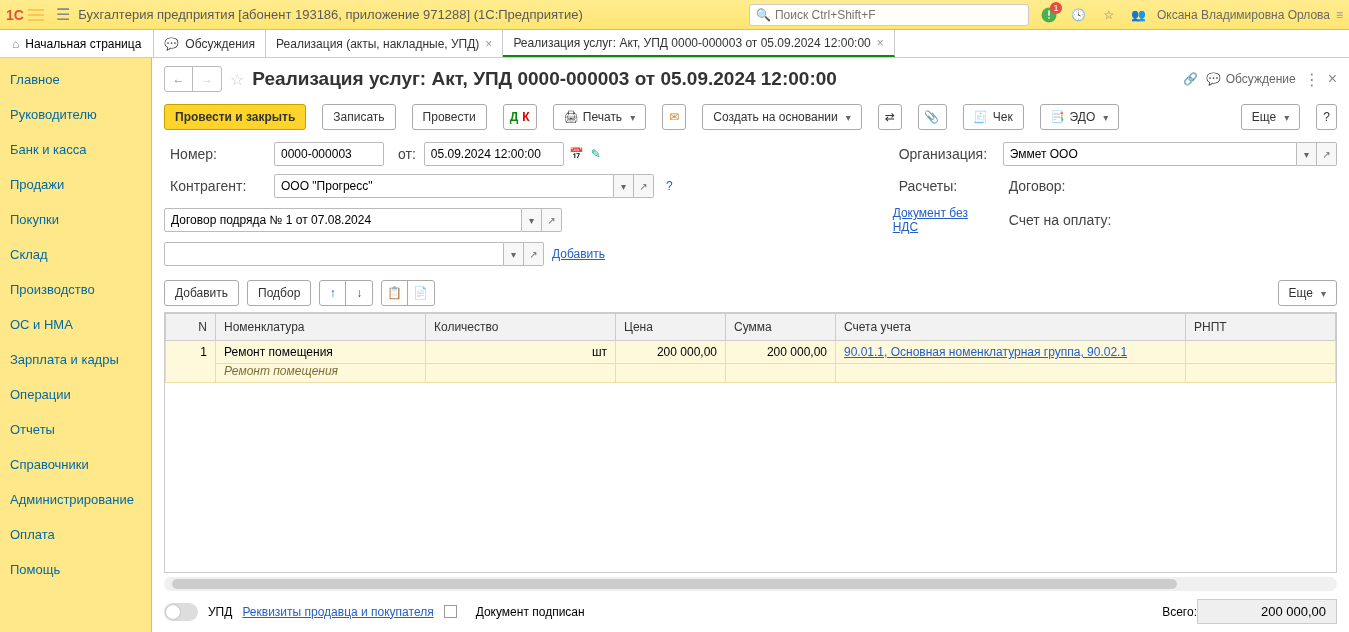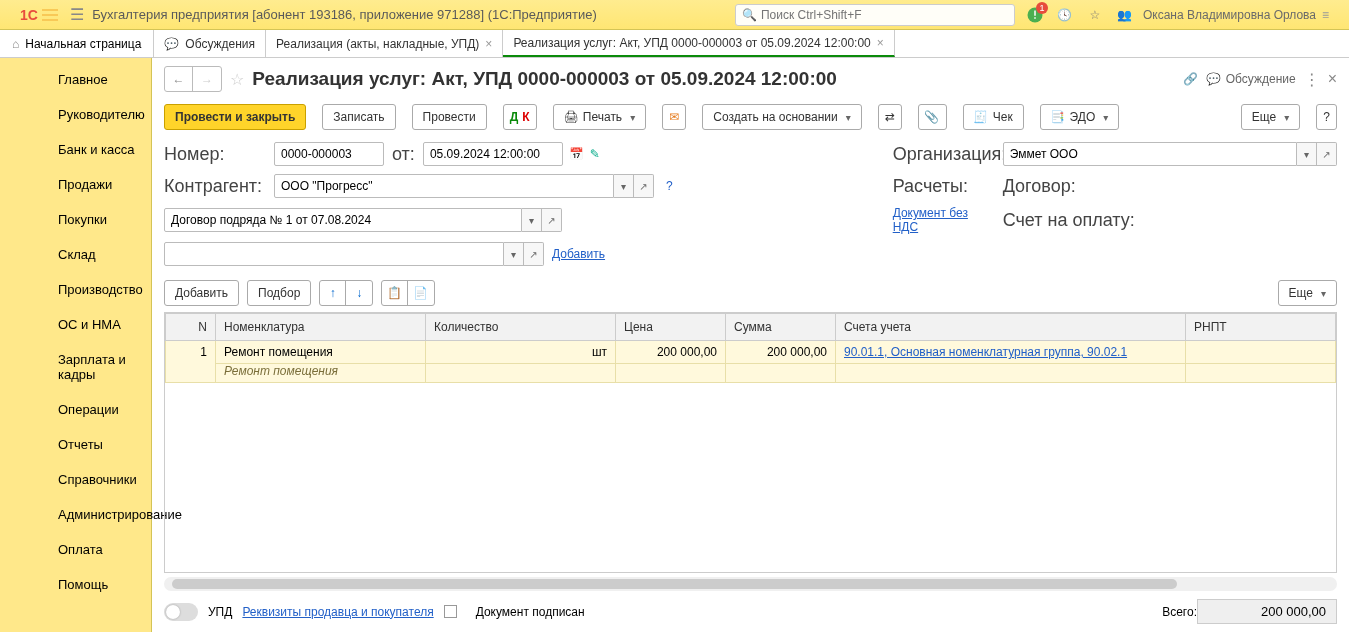--- a/index.html
+++ b/index.html
@@ -1,19 +1,19 @@
 <!DOCTYPE html>
 <html><head>
 <meta charset="utf-8">
 <style>
 * { box-sizing: border-box; margin: 0; padding: 0; font-family: Arial, sans-serif; }
 body { font-size: 12px; background: #fff; overflow: hidden; }
 
 
-.topbar { display: flex; align-items: center; background: linear-gradient(#ffec8f, #ffe673); height: 30px; border-bottom: 1px solid #d4c456; padding: 0 20px; }
+.topbar { display: flex; align-items: center; background: linear-gradient(#ffec8f, #ffe673); height: 30px; border-bottom: 1px solid #d4c456; padding: 0 6px; }
 .logo1c { width: 42px; height: 20px; display:flex; align-items:center; }
 .hamburger { margin: 0 8px; cursor: pointer; color: #888; font-size: 16px; }
 .app-title { flex: 0 0 auto; color: #5a5a5a; font-size: 13px; }
 .search-box { margin-left: auto; margin-right: 10px; width: 280px; height: 22px; border: 1px solid #ccc; border-radius: 3px; background: #fffef8; display: flex; align-items: center; padding: 0 6px; }
 .search-box .sicn { color: #999; margin-right: 4px; }
 .search-box input { border: none; outline: none; background: transparent; width: 100%; color: #999; font-size: 12px; }
 .topbar-icons { display: flex; align-items: center; gap: 10px; margin-right: 8px; }
 .topbar-icons .ic { width: 20px; height: 20px; display: flex; align-items: center; justify-content: center; color: #777; cursor: pointer; }
 .bell-wrap { position: relative; }
 .bell-badge { position: absolute; top: -3px; right: -3px; background: #e74c3c; color: #fff; border-radius: 50%; width: 12px; height: 12px; font-size: 9px; display: flex; align-items: center; justify-content: center; }
@@ -24,21 +24,21 @@
 .tabsrow { display: flex; align-items: stretch; height: 28px; border-bottom: 1px solid #ccc; background: #fff; }
 .hometab { display: flex; align-items: center; padding: 0 12px; border-right: 1px solid #ccc; }
 .hometab .hic { margin-right: 6px; color: #888; }
 .tab { display: flex; align-items: center; padding: 0 10px; border-right: 1px solid #ccc; color: #333; }
 .tab .close { margin-left: 6px; color: #999; cursor: pointer; font-size: 12px; }
 .tab.active { border-bottom: 2px solid #0a8a0a; }
 
 
 .body { display: flex; height: calc(100vh - 58px); }
 .sidebar { width: 152px; background: #ffe88a; border-right: 1px solid #d4c456; padding-top: 4px; }
-.navitem { padding: 10px 10px; color: #000000; cursor: pointer; font-size: 13px; margin-left: 48px; }
+.navitem { padding: 10px 10px; color: #0369a1; cursor: pointer; font-size: 13px; }
 
 .main { flex: 1; display: flex; flex-direction: column; overflow: hidden; }
 
 
 .dochead { display: flex; align-items: center; padding: 8px 12px; gap: 8px; }
 .navbtns { display: flex; border: 1px solid #bbb; border-radius: 3px; }
 .navbtn { width: 28px; height: 24px; display: flex; align-items: center; justify-content: center; color: #888; border-right: 1px solid #bbb; cursor: pointer; }
 .navbtn:last-child { border-right: none; }
 .star { color: #ccc; font-size: 16px; cursor: pointer; }
 .doctitle { font-size: 19px; font-weight: bold; color: #333; }
@@ -51,21 +51,21 @@
 
 .toolbar { display: flex; align-items: center; padding: 4px 12px; gap: 16px; flex-wrap: wrap; }
 .btn { border: 1px solid #aaa; border-radius: 3px; padding: 5px 10px; background: #fff; cursor: pointer; font-size: 12px; color: #333; display: inline-flex; align-items: center; gap: 4px; height: 26px; }
 .btn.primary { background: #ffd42a; border-color: #c9a000; font-weight: bold; }
 .btn.icon-only { padding: 4px 6px; }
 .caret::after { content: "▾"; margin-left: 4px; color: #666; font-size: 10px; }
 .toolbar-spacer { flex: 1; }
 
 
 .form { padding: 8px 12px; display: grid; grid-template-columns: 100px 1fr 200px 100px 1fr; gap: 8px 10px; align-items: center; }
-.label { color: #444; font-size: 18px; }
+.label { color: #444; font-size: 14px; margin-left: 6px; }
 .input { border: 1px solid #bbb; border-radius: 2px; height: 24px; padding: 0 6px; font-size: 12px; background: #fff; display: flex; align-items: center; }
 .input input { border: none; outline: none; width: 100%; font-size: 12px; }
 .combo { display: flex; align-items: flex-end; }
 .combo .input { flex: 1; border-top-right-radius:0; border-bottom-right-radius:0; }
 .combo .cb { width: 20px; height: 24px; border: 1px solid #bbb; border-left: none; display:flex; align-items:center; justify-content:center; color:#666; cursor:pointer; font-size:10px; background:#f7f7f7; }
 .combo .cb:last-child { border-top-right-radius:2px; border-bottom-right-radius:2px; }
 .datewrap { display: flex; align-items: center; gap: 6px; }
 .link { color: #2260c8; text-decoration: underline; cursor: pointer; }
 .qmark { color: #2260c8; margin-left: 4px; cursor: pointer; }
 

